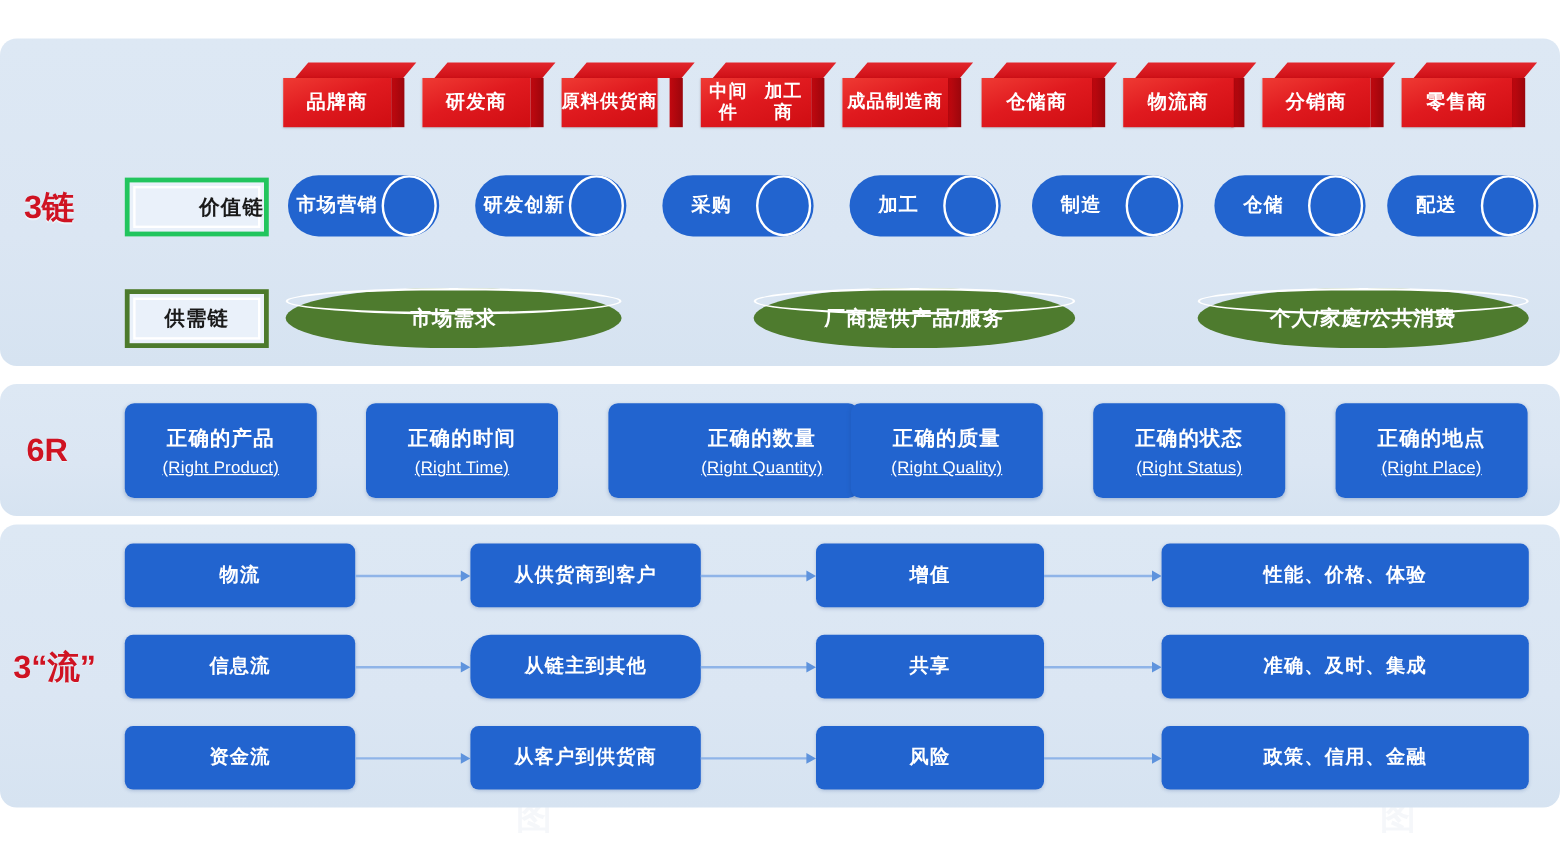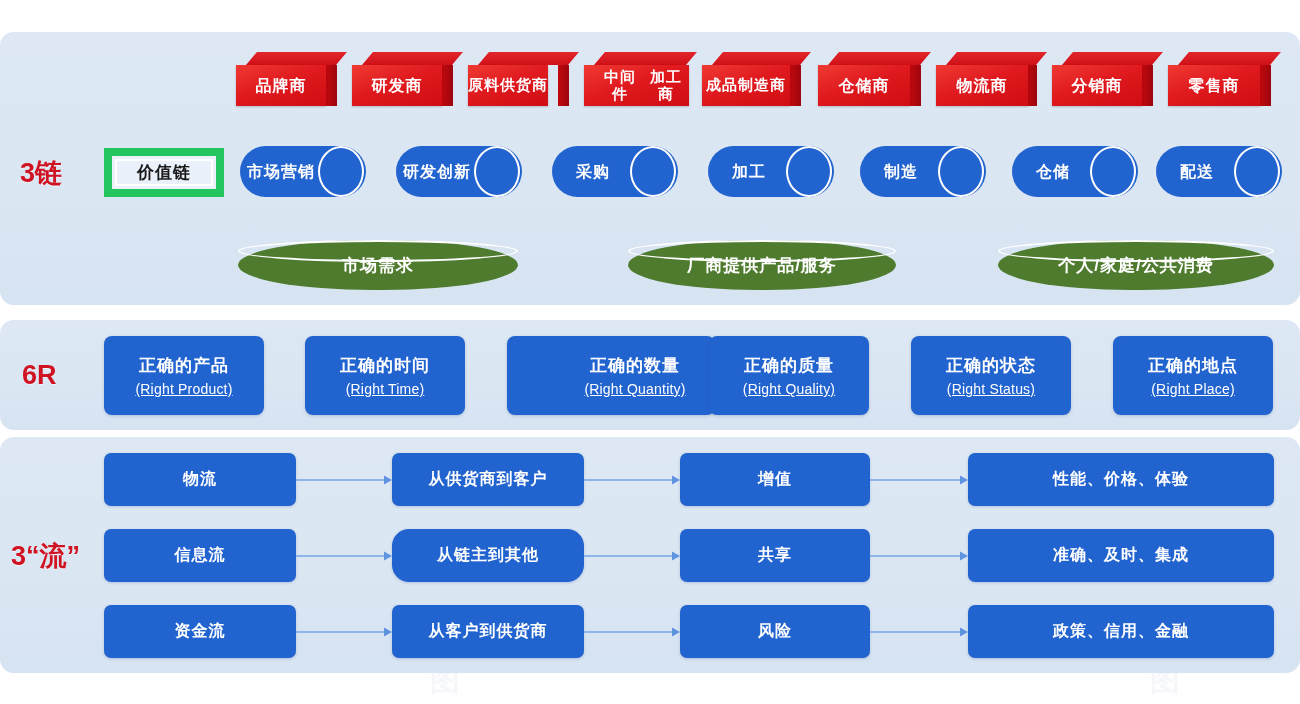--- a/index.html
+++ b/index.html
@@ -44,21 +44,21 @@
     display:flex;align-items:center;justify-content:center;
     font-size:17px;font-weight:700;color:#1a1a1a;
     letter-spacing:1px;
   }
   .chain-label span{position:relative;z-index:2;}
   .chain-label::before{
     content:"";position:absolute;left:3px;top:3px;right:3px;bottom:3px;
     border:2px solid #ffffff;pointer-events:none;
   }
   #label-enterprise{top:55px;border:4px solid #d9161c;}
-  #label-value{top:148px;border:8px solid #22c55e;}
+  #label-value{top:148px;border:4px solid #22c55e;justify-content:flex-end;}
   #label-supply{top:241px;border:4px solid #4c7a2c;}
 
   
   .box3d{position:absolute;top:52px;height:54px;}
   .box3d .top{
     position:absolute;left:10px;top:0;height:13px;
     background:linear-gradient(180deg,#e2262c 0%,#cf1017 100%);
     transform:skewX(-40deg);transform-origin:bottom left;
   }
   .box3d .side{
@@ -141,20 +141,23 @@
   <div class="wm" style="left:1150px;top:660px;">图</div>
   <div class="wm" style="left:900px;top:120px;">图</div>
 
   <div class="panel" id="panel-chains"></div>
 
   <div class="group-caption" id="cap-3chain">3链</div>
 
   <div class="chain-label" id="label-value">
     <span>价值链</span>
   </div>
+  <div class="chain-label" id="label-supply">
+    <span>供需链</span>
+  </div>
 
   <div id="row-enterprise">
       <div class="box3d" style="left: 236px; width: 101px;">
         <div class="top" style="width: 90px;"></div>
         <div class="side" style="left: 90px;"></div>
         <div class="face" style="width: 90px;">
           <div>品牌商</div>
         </div>
       </div>
       <div class="box3d" style="left: 352px; width: 101px;">
@@ -168,21 +171,21 @@
         <div class="top" style="width: 90px;"></div>
         <div class="side" style="left: 90px;"></div>
         <div class="face two-line" style="width: 80px;">
           <div>原料供</div>
           <div>货商</div>
         </div>
       </div>
       <div class="box3d" style="left: 584px; width: 103px;">
         <div class="top" style="width: 92px;"></div>
         <div class="side" style="left: 92px;"></div>
-        <div class="face two-line" style="width: 92px; padding-left: 13px;">
+        <div class="face two-line" style="width: 92px;">
           <div>中间件</div>
           <div>加工商</div>
         </div>
       </div>
       <div class="box3d" style="left: 702px; width: 99px;">
         <div class="top" style="width: 88px;"></div>
         <div class="side" style="left: 88px;"></div>
         <div class="face two-line" style="width: 88px;">
           <div>成品制</div>
           <div>造商</div>

